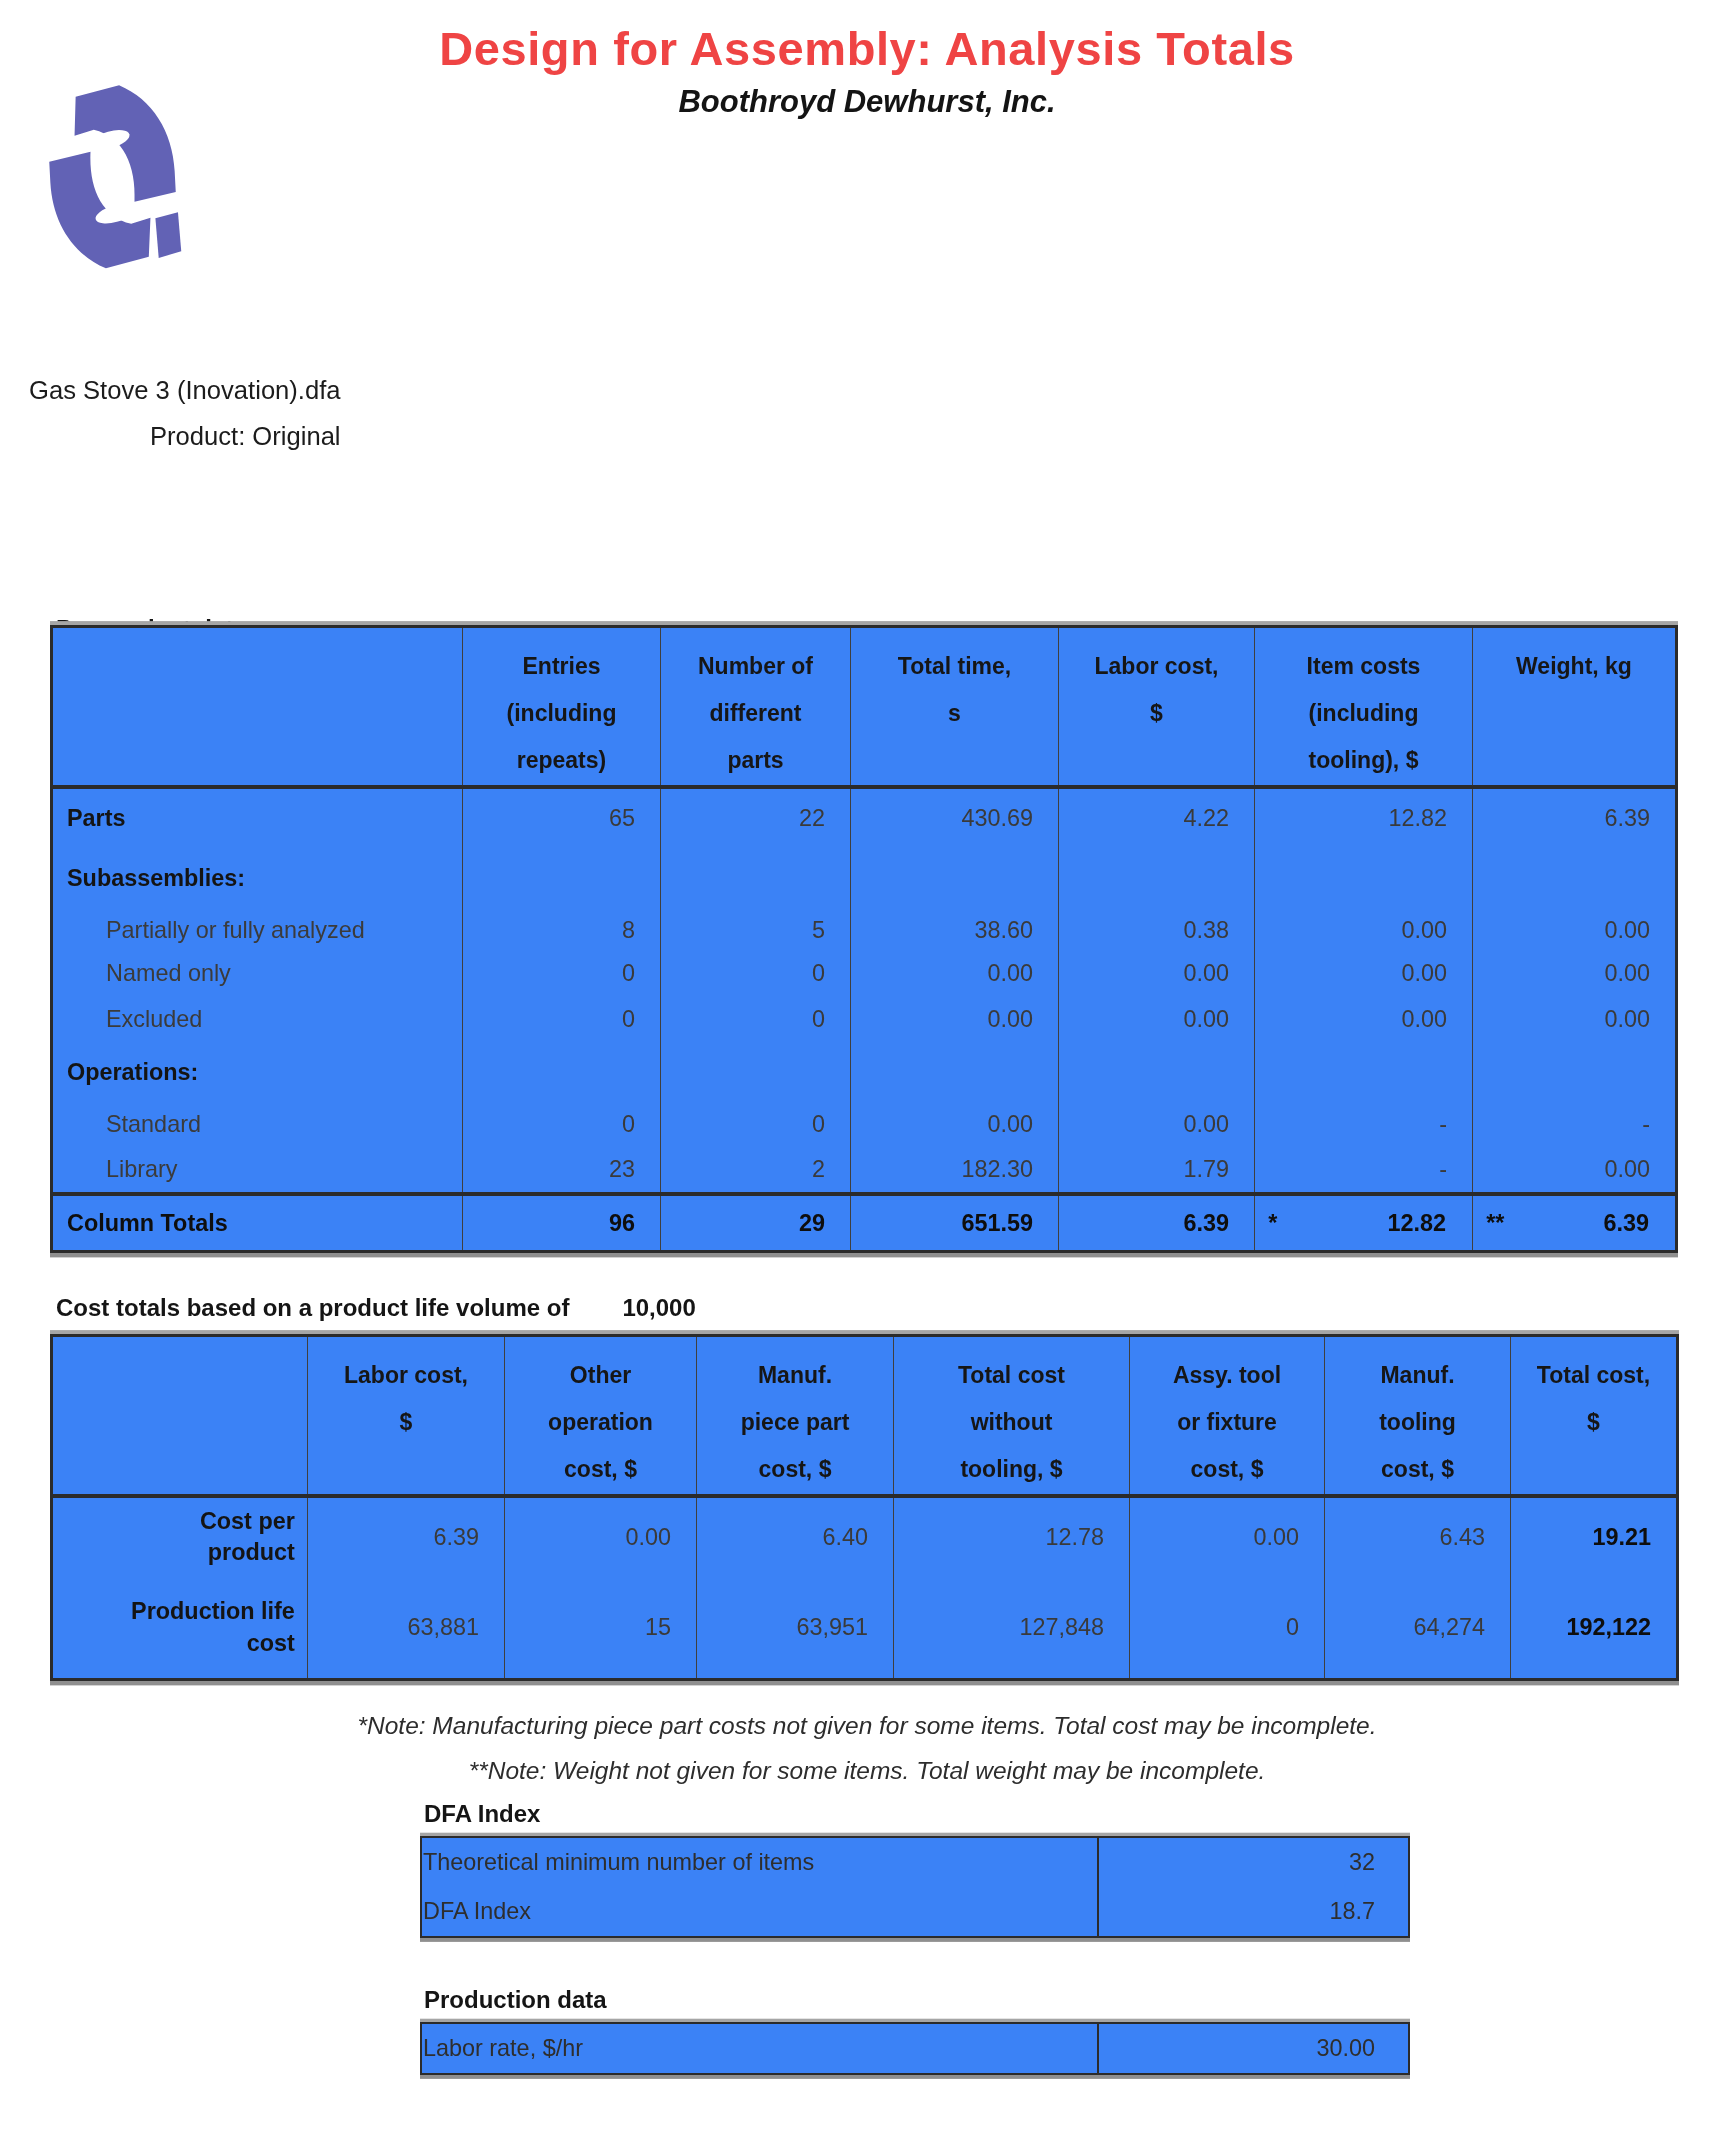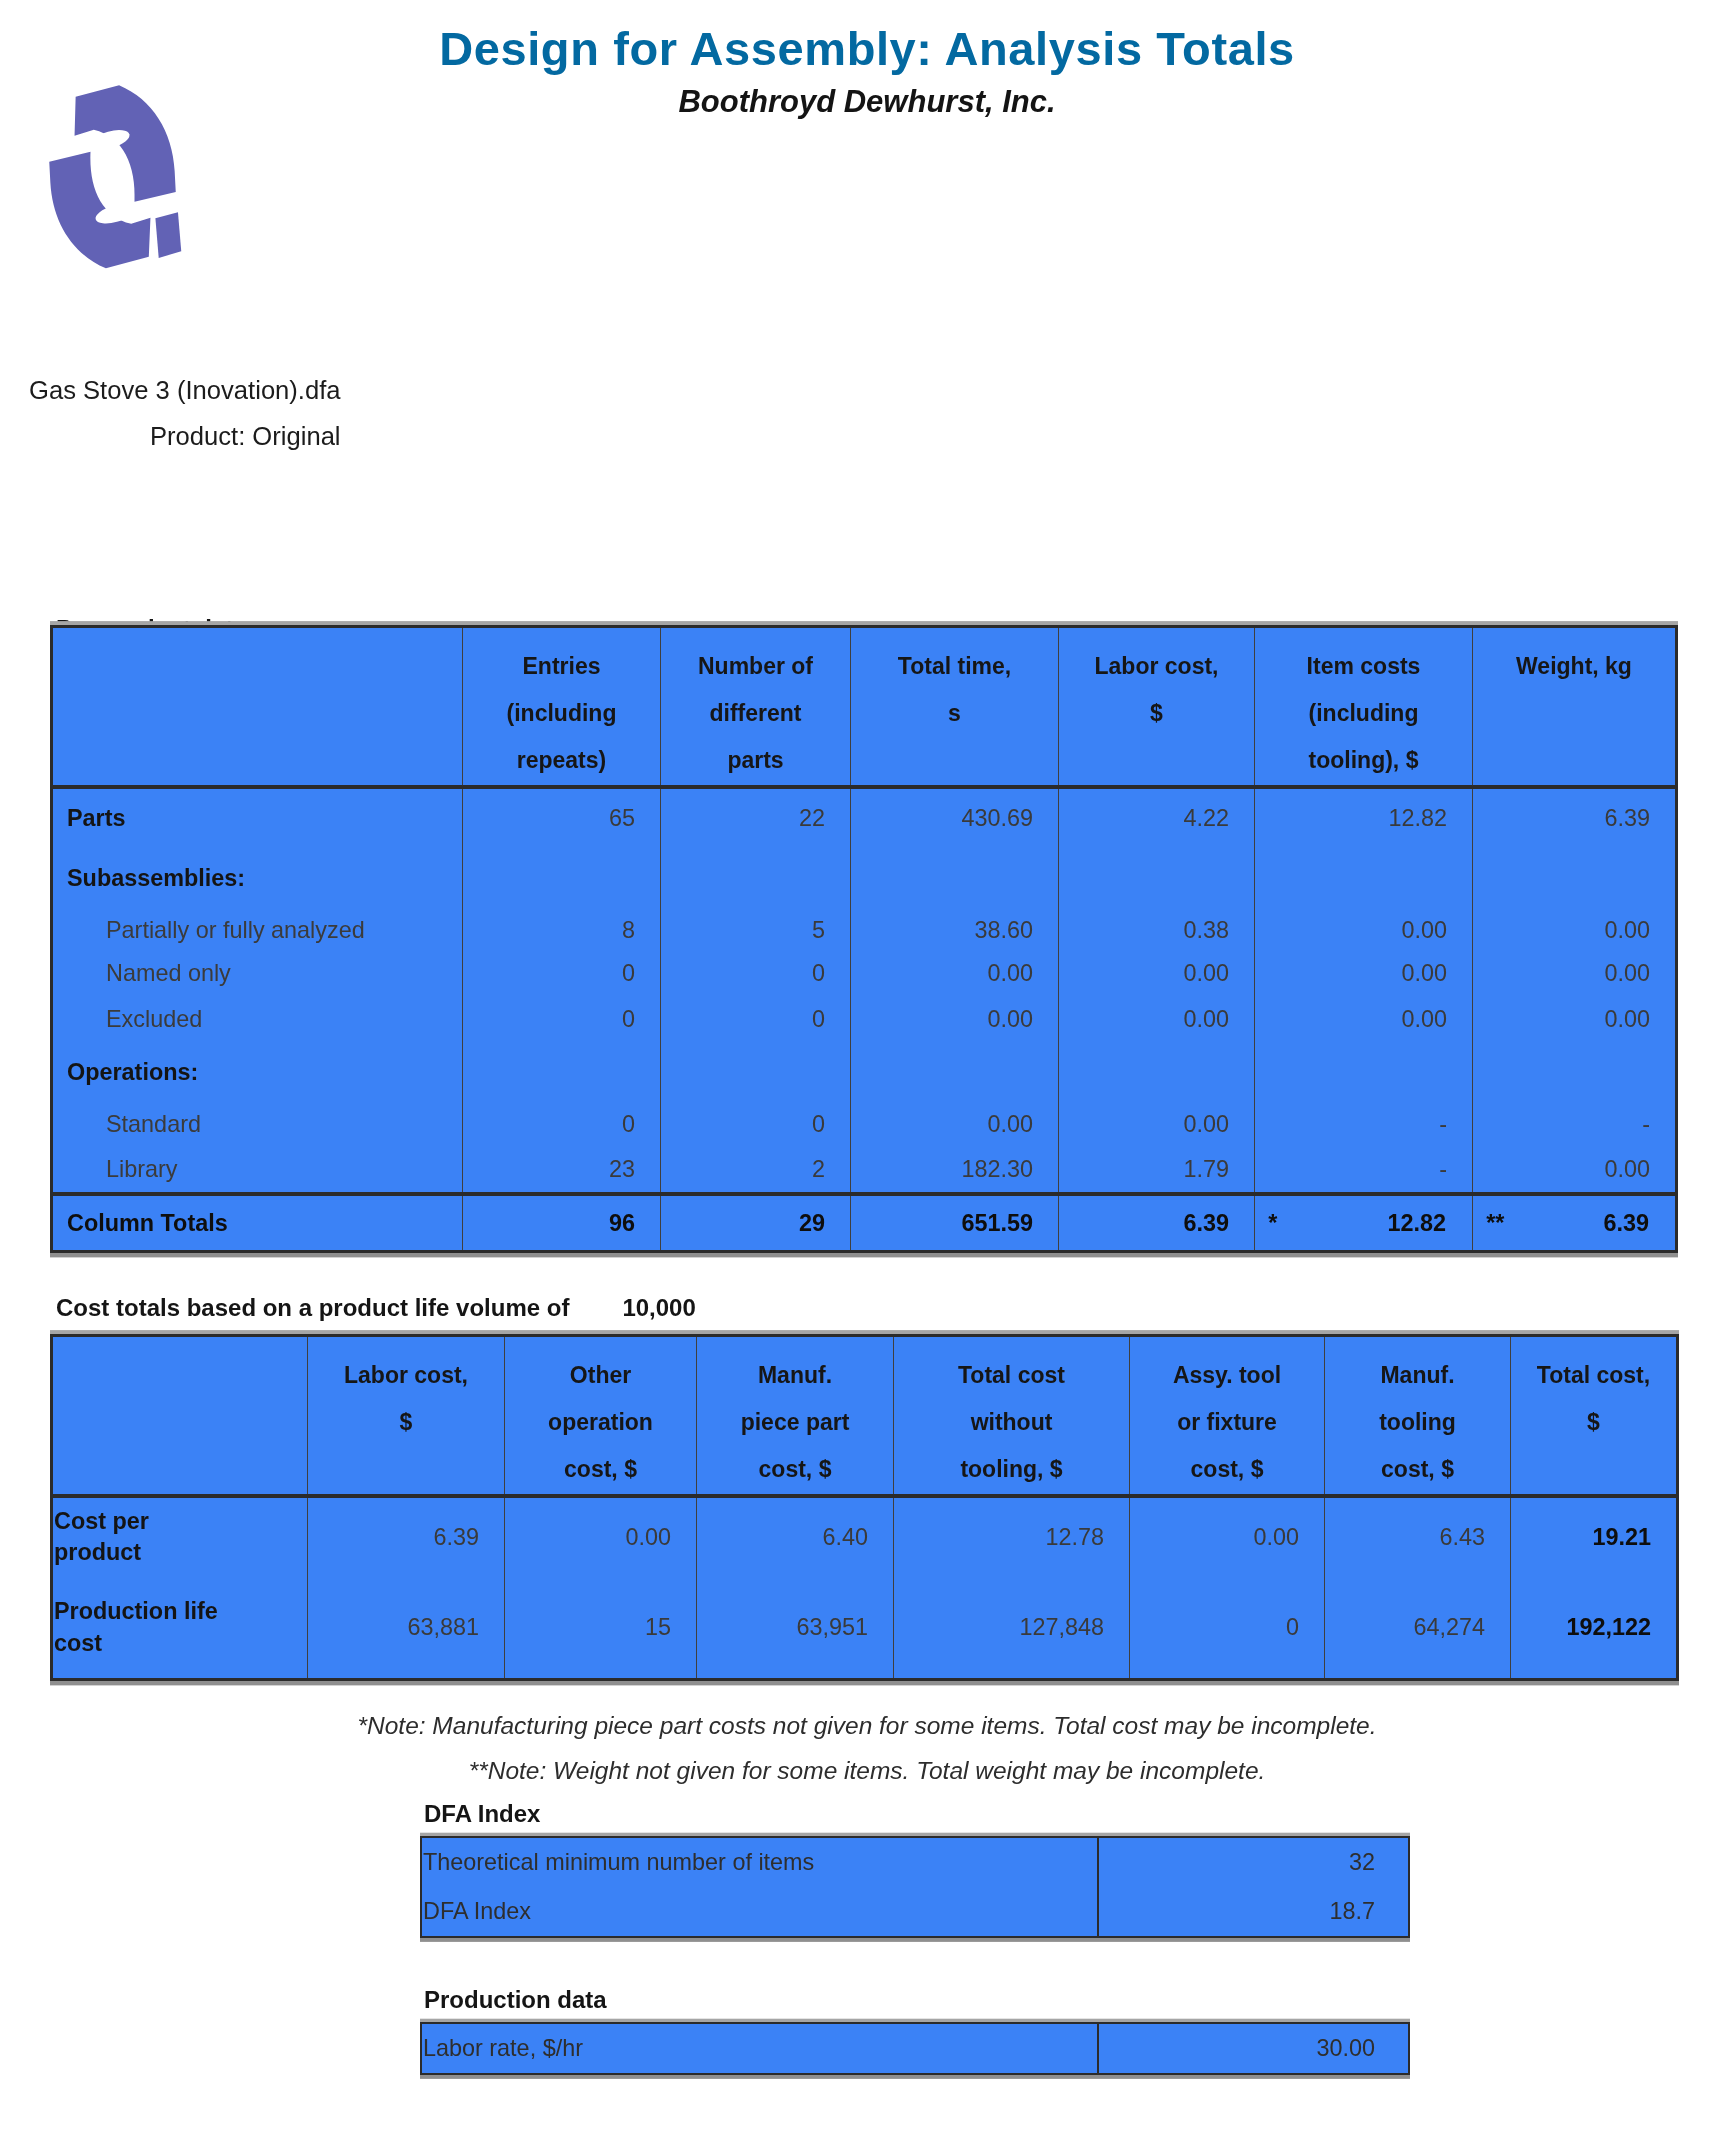--- a/index.html
+++ b/index.html
@@ -1,20 +1,20 @@
 <!DOCTYPE html>
 <html style="font-size:9px"><head>
 <meta charset="utf-8">
 <style>
   html,body{margin:0;padding:0;background:#fff;}
   body{width:1734px;height:2140px;font-family:"Liberation Sans",sans-serif;color:#222;}
   #page{position:relative;width:1734px;height:2140px;background:#ffffff;overflow:hidden;}
 
   .title-block{position:absolute;top:21px;left:0;width:100%;text-align:center;}
-  .title{font-size:47px;font-weight:bold;color:#0369a1;letter-spacing:0.6px;margin:0;}
+  .title{font-size:47px;font-weight:bold;color:#ef4444;letter-spacing:0.6px;margin:0;}
   .subtitle{font-size:31px;font-weight:bold;font-style:italic;color:#141414;margin:7.8px 0 0 0;}
 
   #logo{position:absolute;left:41px;top:82px;width:143px;height:189px;}
 
   .meta{position:absolute;top:367px;left:29px;right:31px;display:flex;justify-content:space-between;}
   .meta-col{font-size:25.6px;color:#1c1c1c;line-height:46px;}
   .meta-col.right{text-align:right;}
 
   .sec-label{position:absolute;font-size:24px;font-weight:bold;color:#151515;}
   .sec1-label{top:583px;left:56px;margin-top:32px;}
@@ -32,21 +32,21 @@
             font-weight:bold;font-size:23px;line-height:2.05;color:#161616;
             white-space:pre-line;border-bottom:4.4px solid #2b2b2b;}
   td.num{text-align:right;padding-right:25px;font-size:23.4px;color:#3a3a3a;vertical-align:middle;}
   td.lbl{font-size:23.4px;vertical-align:middle;}
   .lbl-main{padding-left:14px;font-weight:bold;color:#141414;}
   .lbl-sub{padding-left:53px;color:#3b3b3b;}
   tr.totals td{border-top:4.4px solid #2b2b2b;font-weight:bold;color:#0e0e0e;}
   tr.totals td.num{color:#0e0e0e;}
   .marker-cell{display:flex;justify-content:space-between;align-items:center;
                padding-left:12.2px;padding-right:25px;font-size:23.4px;font-weight:bold;color:#0e0e0e;}
-  td.rlbl{font-size:23.4px;font-weight:bold;color:#141414;
+  td.rlbl{font-size:23.4px;font-weight:bold;color:#141414;text-align:right;
           padding-right:12.2px;vertical-align:middle;white-space:pre-line;line-height:1.35;}
   td.total-col{font-weight:bold;color:#0e0e0e;}
 
   .notes{position:absolute;top:1691px;left:0;width:100%;text-align:center;margin-top:21px;}
   .note{font-size:24.5px;font-style:italic;color:#2d2d2d;margin:0 0 16.7px 0;}
 
   .dfa-label{top:1800px;left:424px;}
   .prod-label{top:1986px;left:424px;}
   table.mini{position:absolute;left:420px;width:990px;border:2.8px solid #2b2b2b;
              box-shadow:0 -3.3px 0 0 #a6a6a6, 0 3.9px 0 0 #8f8f8f;}

